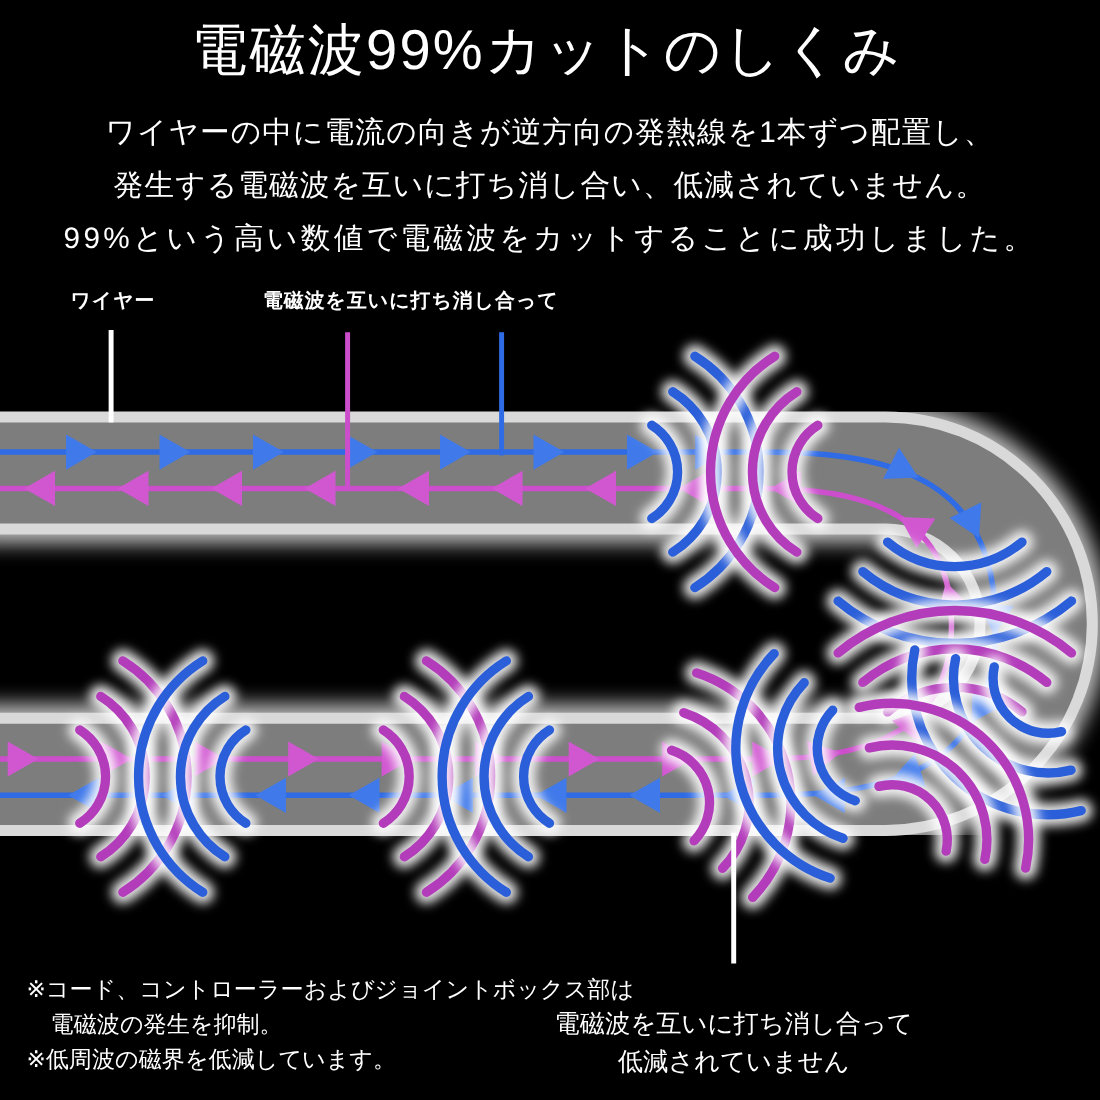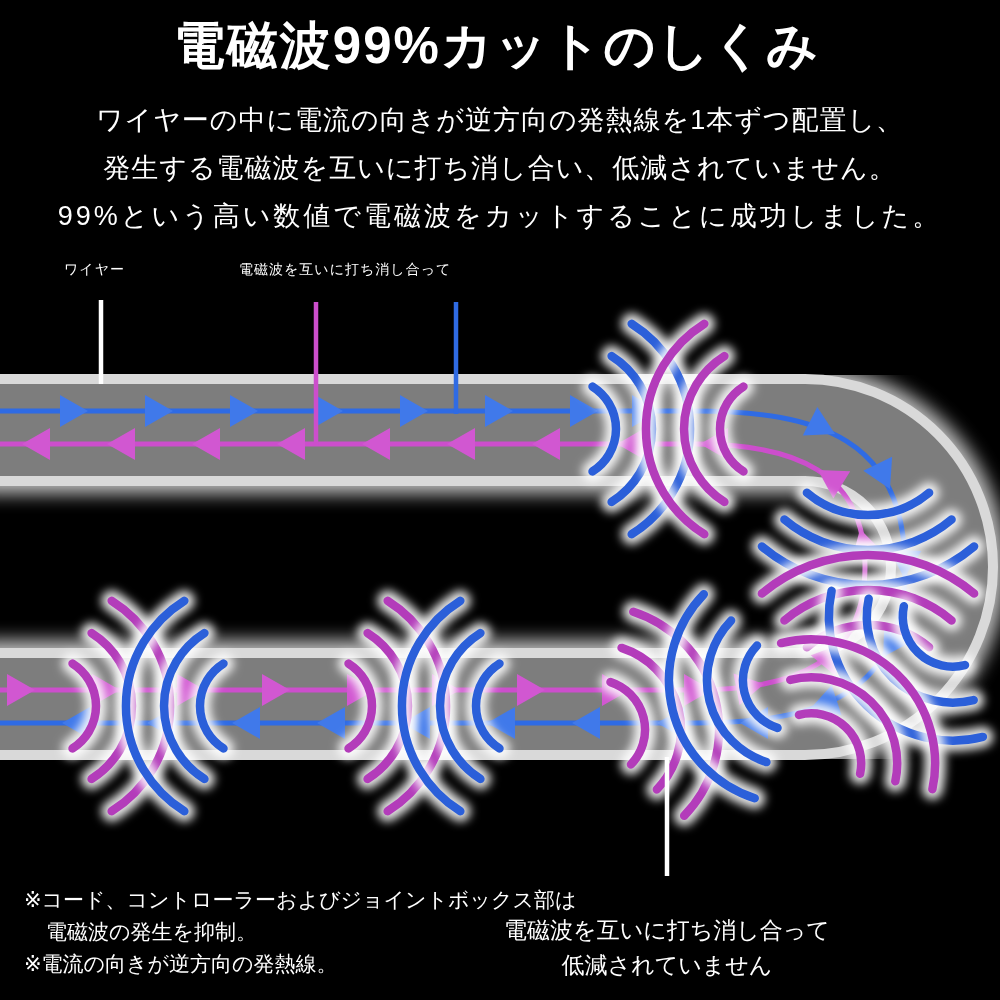--- a/index.html
+++ b/index.html
@@ -2,25 +2,25 @@
 <html style="--background: #000000; --text: #ffffff; --glow: #ffffff; --tube-core: #7d7d7d; --tube-border: #d9d9d9; --blue-wire: #2f6be4; --blue-arrow: #4079ea; --blue-arc: #2b5fd9; --magenta-wire: #cc4ecc; --magenta-arrow: #d157d1; --magenta-arc: #b33cba;"><head>
 <meta charset="utf-8">
 <style>
   html,body{margin:0;padding:0;background:#000;}
   .stage{position:relative;width:1000px;height:1000px;overflow:hidden;
          background:var(--background,#000);color:var(--text,#fff);
          font-family:"Liberation Sans","DejaVu Sans",sans-serif;}
   .stage h1{margin:0;}
   svg#diagram{position:absolute;left:0;top:0;}
   .title{position:absolute;top:12px;left:0;width:994px;text-align:center;
-         font-size:51px;font-weight:bold;letter-spacing:2px;}
+         font-size:51px;font-weight:normal;letter-spacing:2px;}
   .desc{position:absolute;top:96px;left:0;width:1000px;text-align:center;
         font-size:27px;line-height:48px;letter-spacing:1px;}
   .desc .l3{letter-spacing:3px;}
-  .small-label{position:absolute;font-size:14px;letter-spacing:1px;}
+  .small-label{position:absolute;font-size:18px;letter-spacing:1px;font-weight:bold;}
   #wireLabel{left:64px;top:261px;}
   #heaterLabel{left:239px;top:261px;}
   .cancel{position:absolute;left:417px;top:882px;width:500px;text-align:center;
           font-size:23px;line-height:35px;margin-top:31px;}
   .notes{position:absolute;left:24px;top:884px;font-size:21px;font-weight:normal;
          line-height:32px;}
   .notes .indent{padding-left:22px;}
 </style>
 </head>
 <body>
@@ -247,16 +247,16 @@
   <div class="small-label" id="heaterLabel">電磁波を互いに打ち消し合って</div>
 
   <div class="cancel">
     <div>電磁波を互いに打ち消し合って</div>
     <div>低減されていません</div>
   </div>
 
   <div class="notes">
     <div>※コード、コントローラーおよびジョイントボックス部は</div>
     <div class="indent">電磁波の発生を抑制。</div>
-    <div>※電流の向きが逆方向の発熱線。</div>
+    <div>※低周波の磁界を低減しています。</div>
   </div>
 
 </div>
 
 </body></html>

